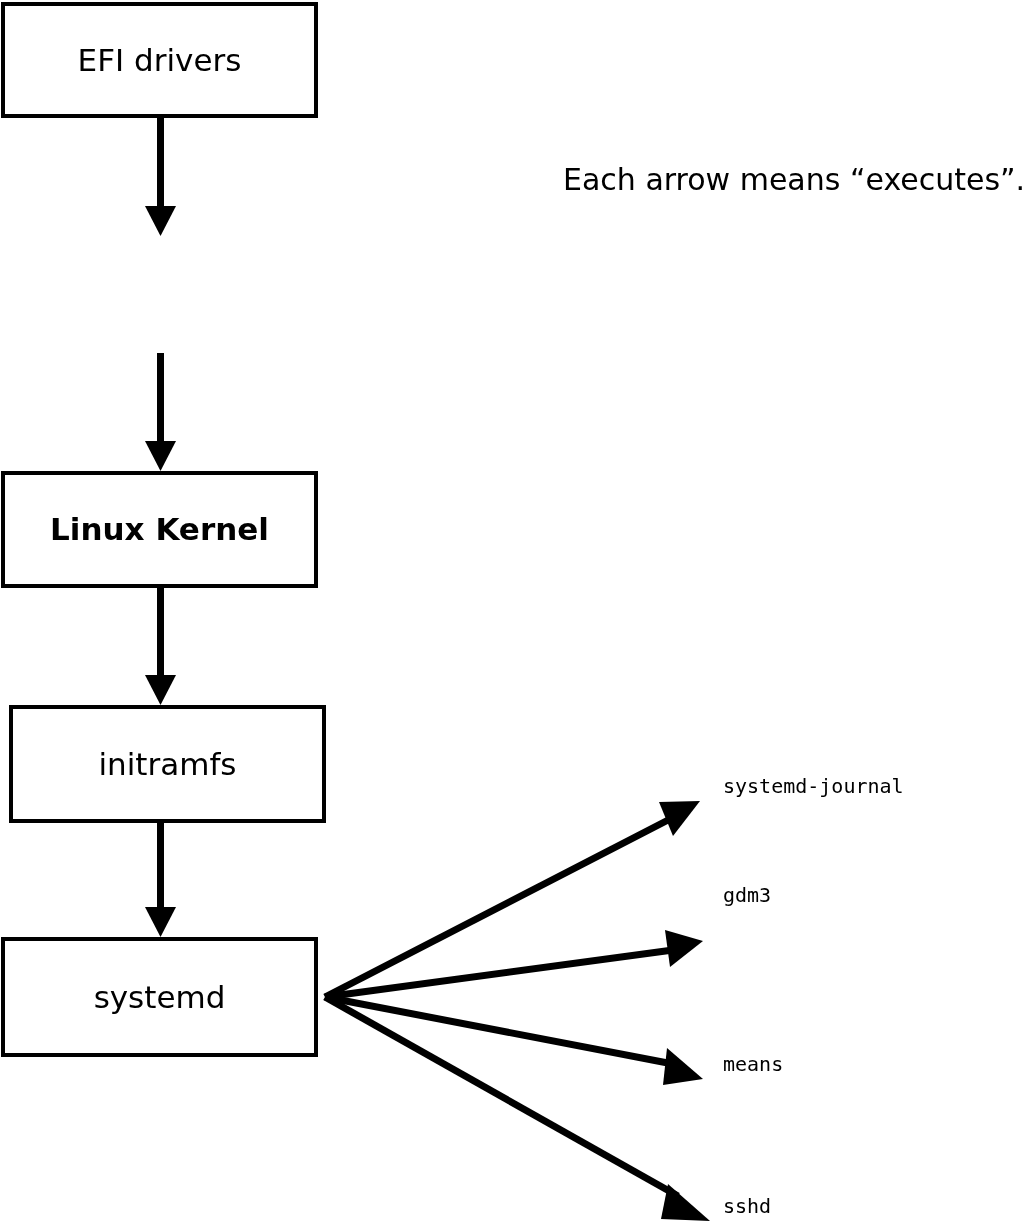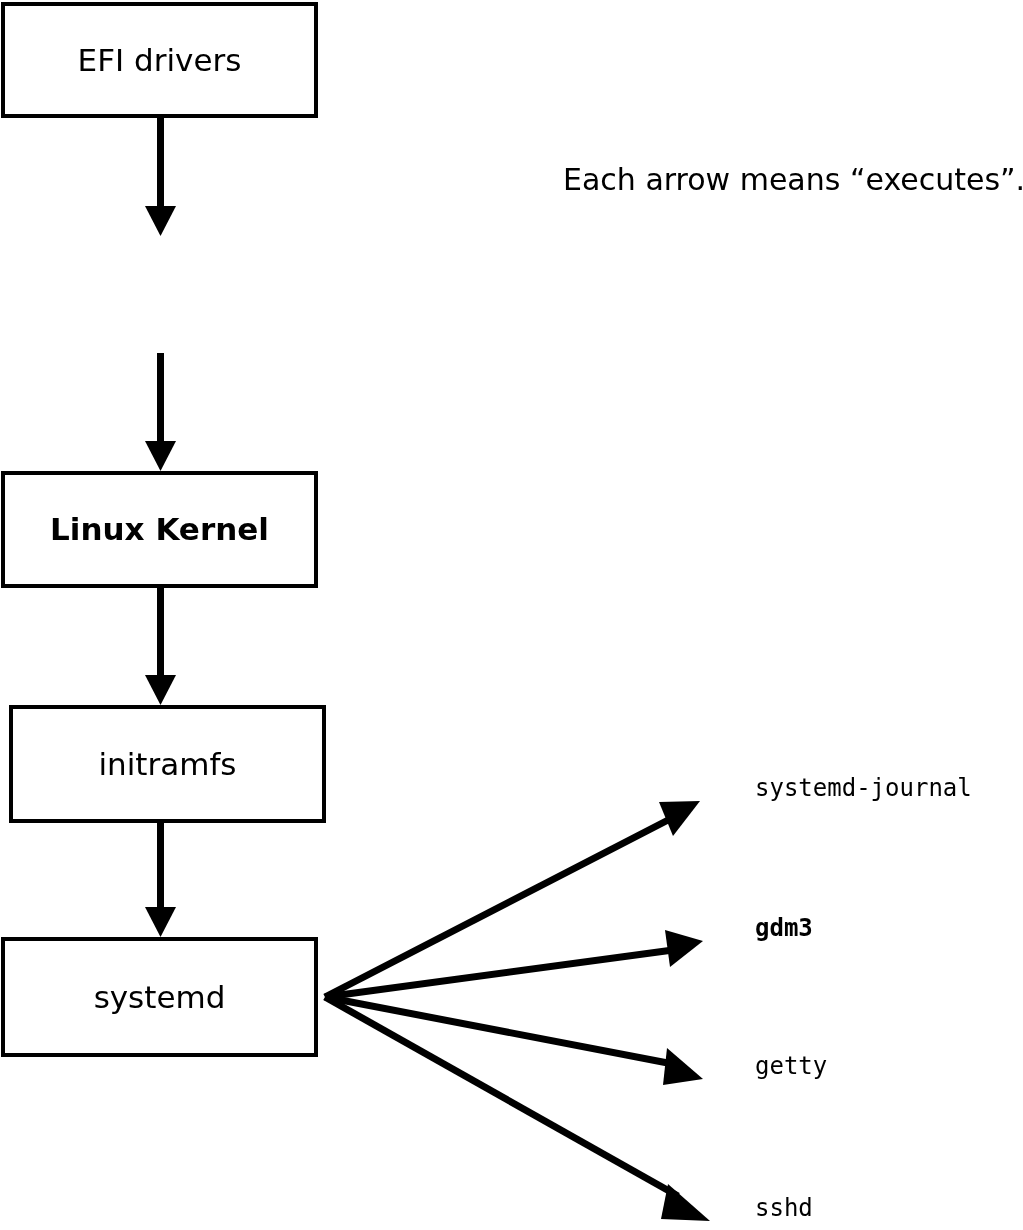--- a/index.html
+++ b/index.html
@@ -34,25 +34,24 @@
   .stage-label {
     font-family: "DejaVu Sans", sans-serif;
     font-size: 31px;
     color: #000000;
     line-height: 1;
     white-space: nowrap;
   }
   .svc-label {
     position: absolute;
     font-family: "DejaVu Sans Mono", monospace;
-    font-size: 24px;
+    font-size: 20px;
     color: #000000;
     line-height: 1;
     white-space: nowrap;
-    margin-left: 32px;
   }
   .note-text {
     position: absolute;
     font-family: "DejaVu Sans", sans-serif;
     font-size: 30px;
     color: #000000;
     line-height: 1;
     white-space: nowrap;
   }
 </style>
@@ -110,21 +109,21 @@
   <div class="stage-box" style="left:1px;top:705px;width:317px;height:118px;margin-left:8px;">
     <span class="stage-label">initramfs</span>
   </div>
 
   <div class="stage-box" style="left:1px;top:937px;width:317px;height:120px;text-align:right;">
     <span class="stage-label">systemd</span>
   </div>
 
   <div class="svc-label" style="left:723px;top:776px;">systemd-journal</div>
 
-  <div class="svc-label" style="left:723px;top:916px;font-weight:bold;">gdm3</div>
+  <div class="svc-label" style="left:723px;top:885px;">gdm3</div>
 
-  <div class="svc-label" style="left:723px;top:1054px;">getty</div>
+  <div class="svc-label" style="left:723px;top:1054px;">means</div>
 
   <div class="svc-label" style="left:723px;top:1196px;">sshd</div>
 
   <div class="note-text" style="left:563px;top:165px;">Each arrow means “executes”.</div>
 
 </div>
 
 </body></html>

